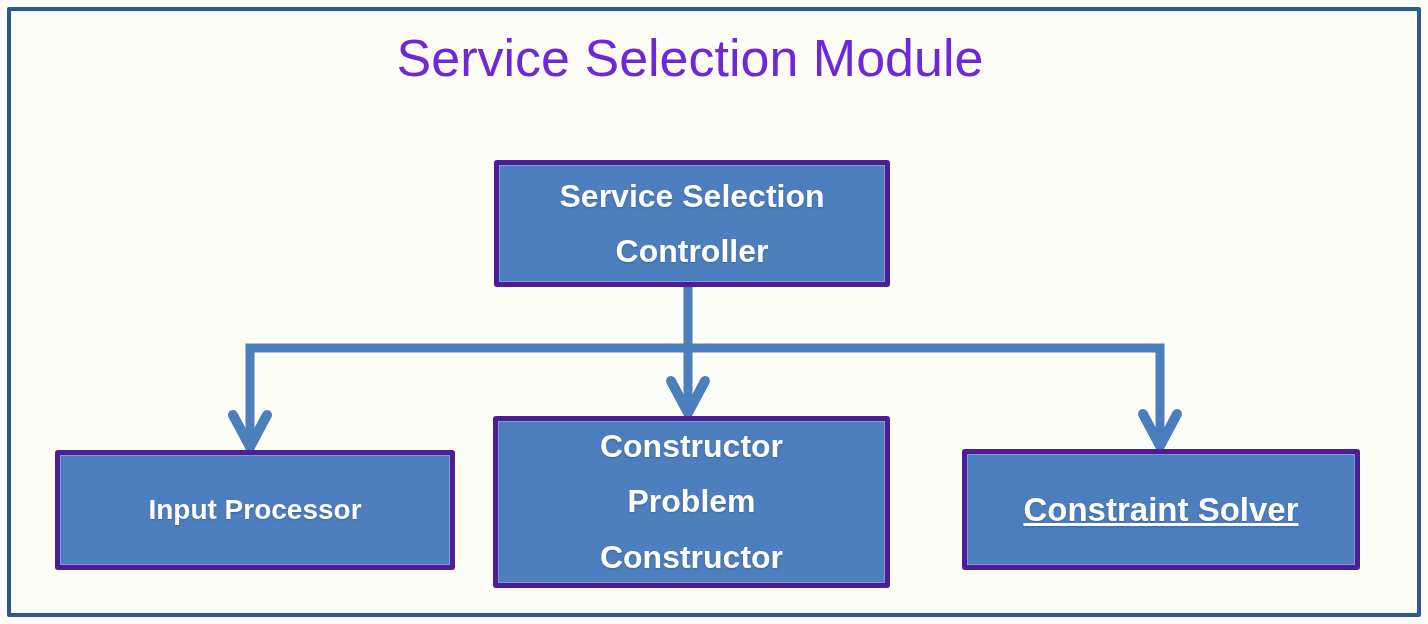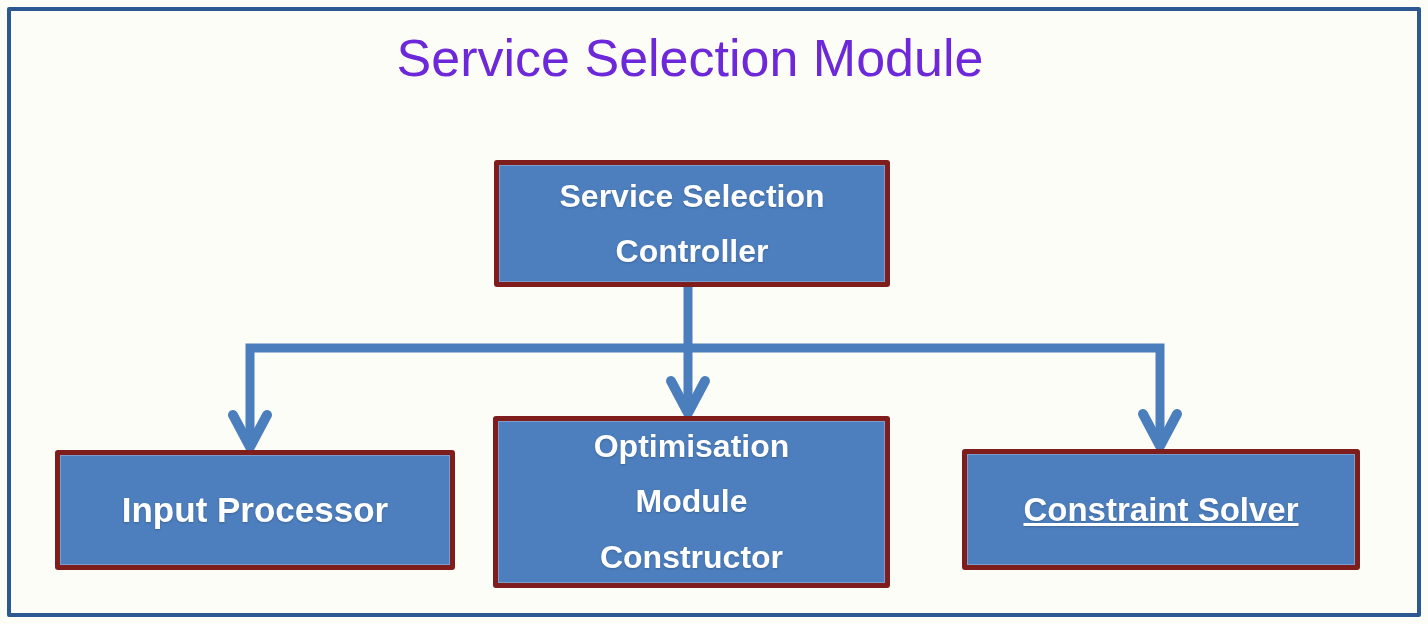--- a/index.html
+++ b/index.html
@@ -34,21 +34,21 @@
     text-align: center;
     font-size: 52px;
     font-weight: 400;
     color: #6d28d9;
     letter-spacing: 0px;
     margin: 0;
   }
   .node {
     position: absolute;
     background: #4d7ebd;
-    border: 5px solid #7f1d1d;
+    border: 5px solid #4c1d95;
     border-radius: 3px;
     box-sizing: border-box;
     display: flex;
     align-items: center;
     justify-content: center;
     text-align: center;
     color: #ffffff;
     font-weight: 700;
     text-shadow: 0 1px 2px rgba(40,70,110,0.45);
     box-shadow: inset 0 0 0 1px rgba(255,255,255,0.25);
@@ -63,21 +63,21 @@
     width: 396px;
     height: 127px;
     font-size: 32px;
   }
   .node-controller .label { max-width: 310px; line-height: 1.7; }
   .node-input {
     left: 55px;
     top: 450px;
     width: 400px;
     height: 120px;
-    font-size: 35px;
+    font-size: 28px;
   }
   .node-optimisation {
     left: 493px;
     top: 416px;
     width: 397px;
     height: 172px;
     font-size: 32px;
   }
   .node-optimisation .label { max-width: 270px; line-height: 1.72; }
   .node-constraint {
@@ -121,20 +121,20 @@
 
   <div class="node node-controller">
     <span class="label">Service Selection Controller</span>
   </div>
 
   <div class="node node-input">
     <span class="label">Input Processor</span>
   </div>
 
   <div class="node node-optimisation">
-    <span class="label">Optimisation Module Constructor</span>
+    <span class="label">Constructor Problem Constructor</span>
   </div>
 
   <div class="node node-constraint">
     <span class="label">Constraint Solver</span>
   </div>
 
 </div>
 
 </body></html>

